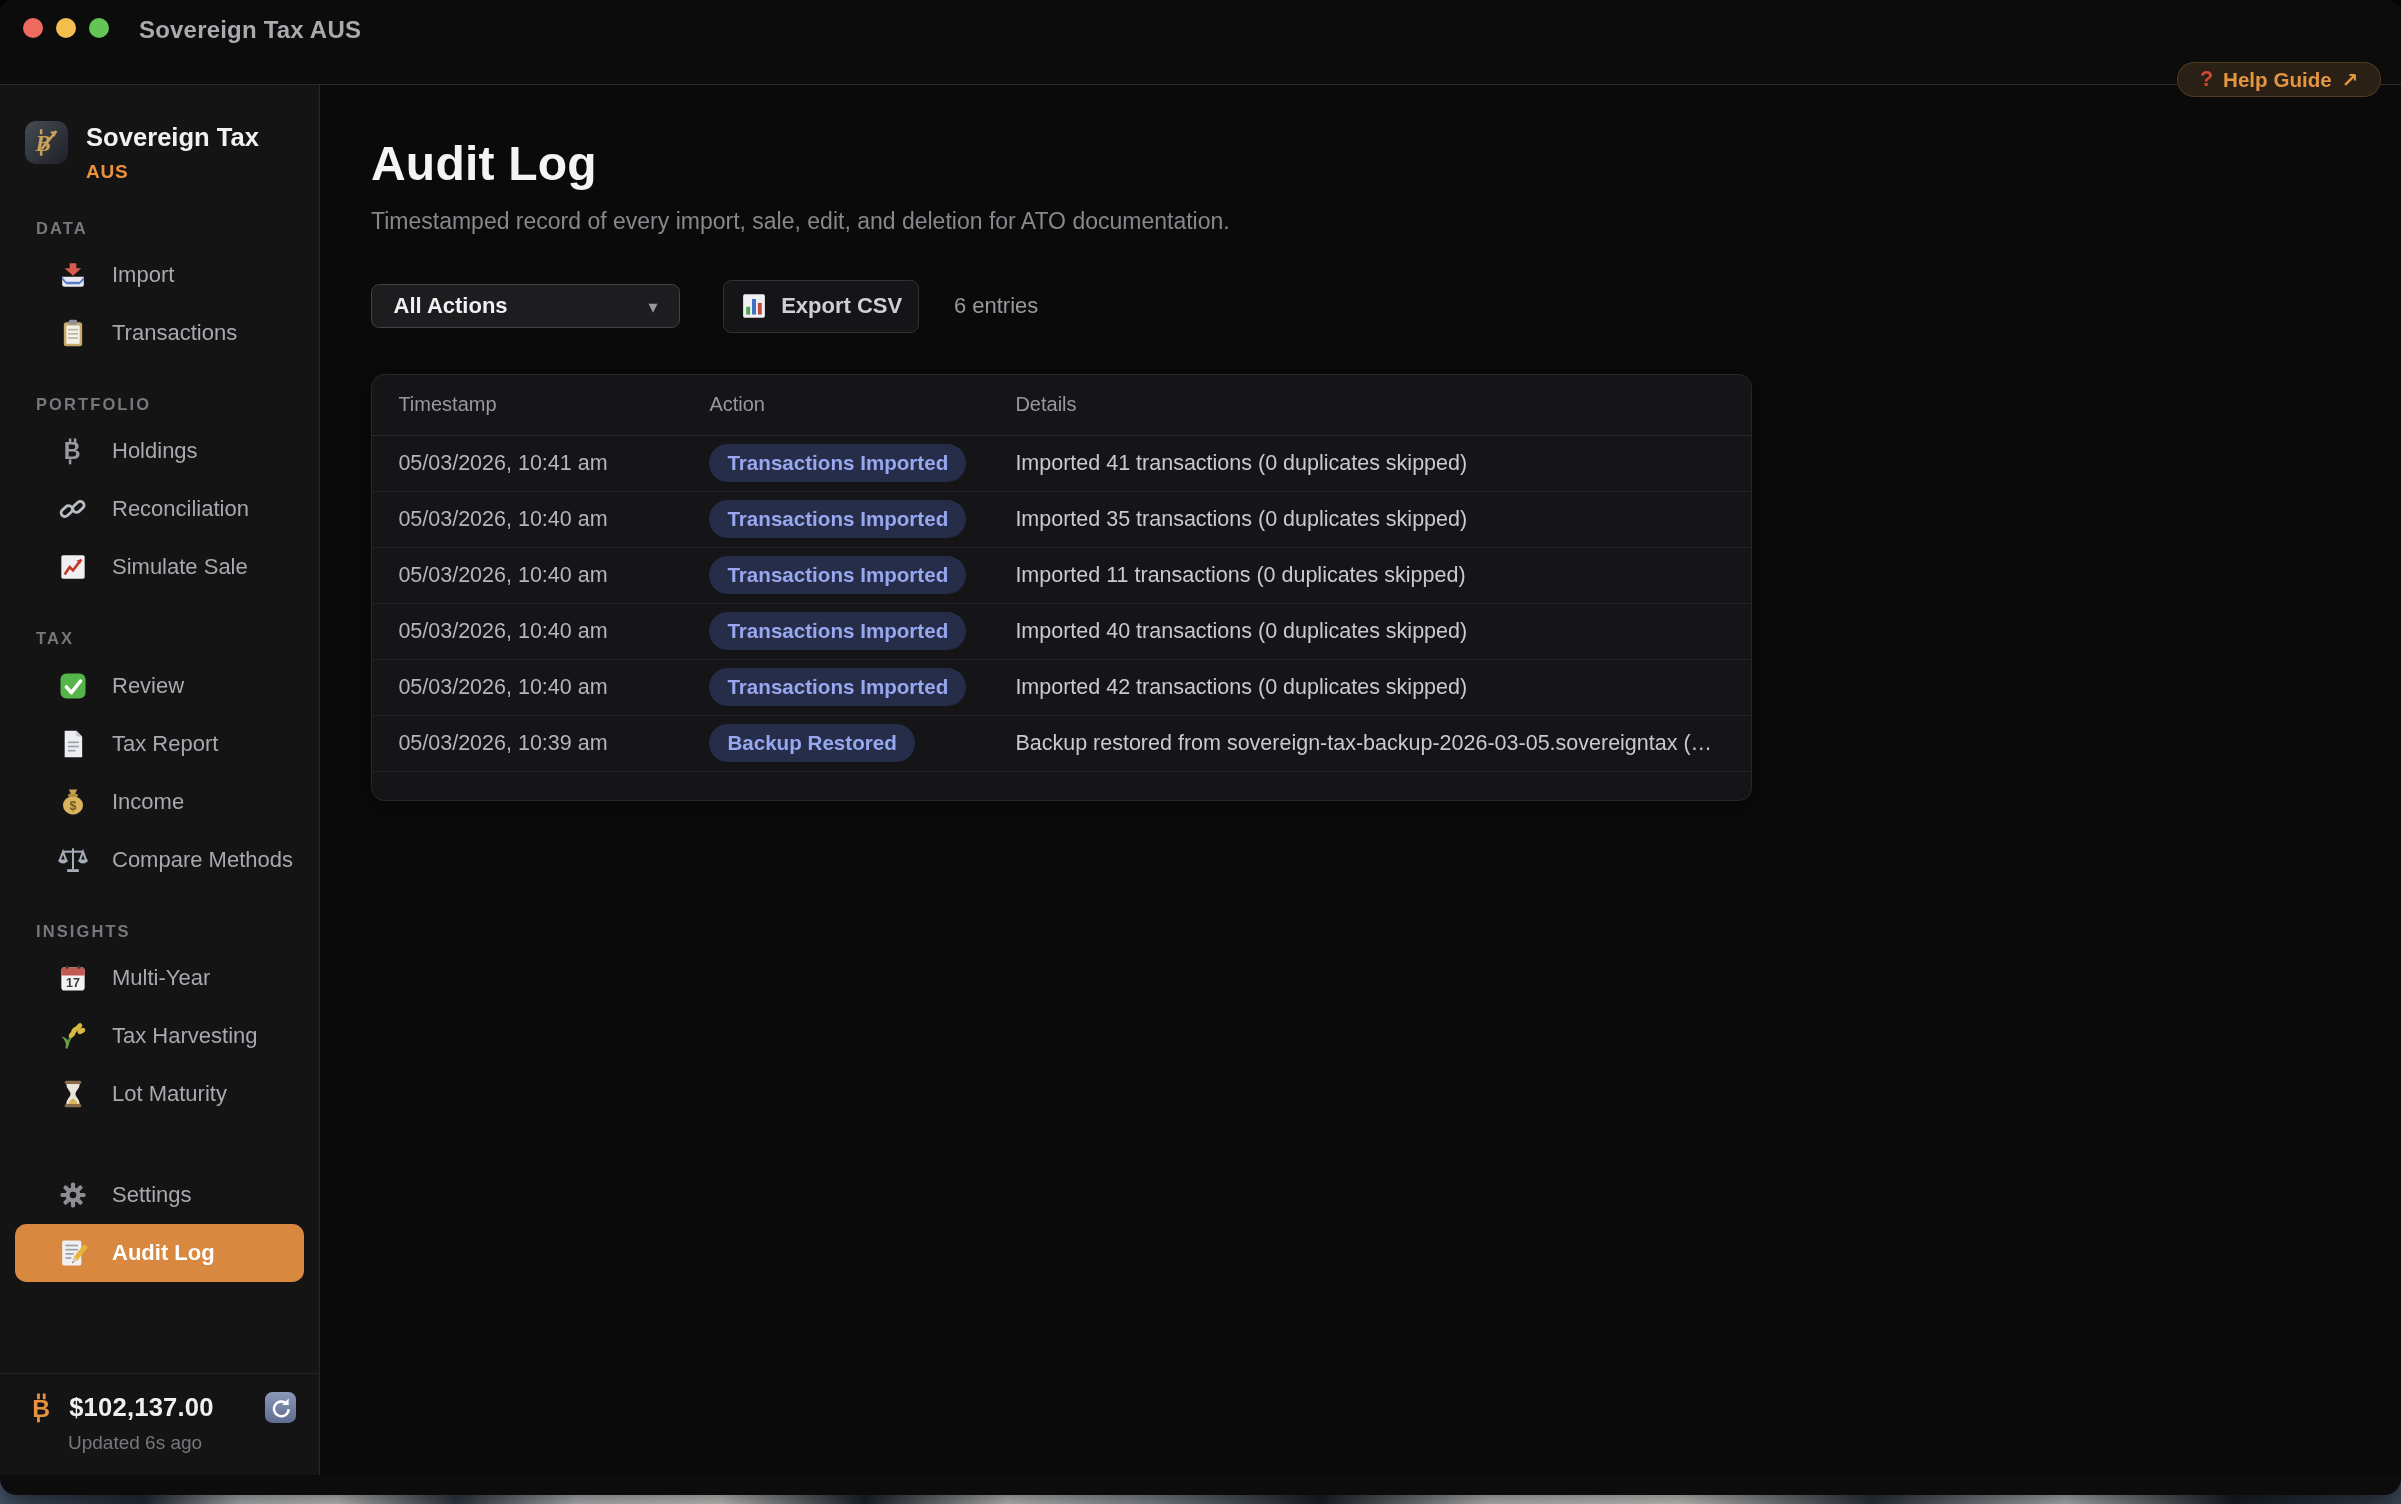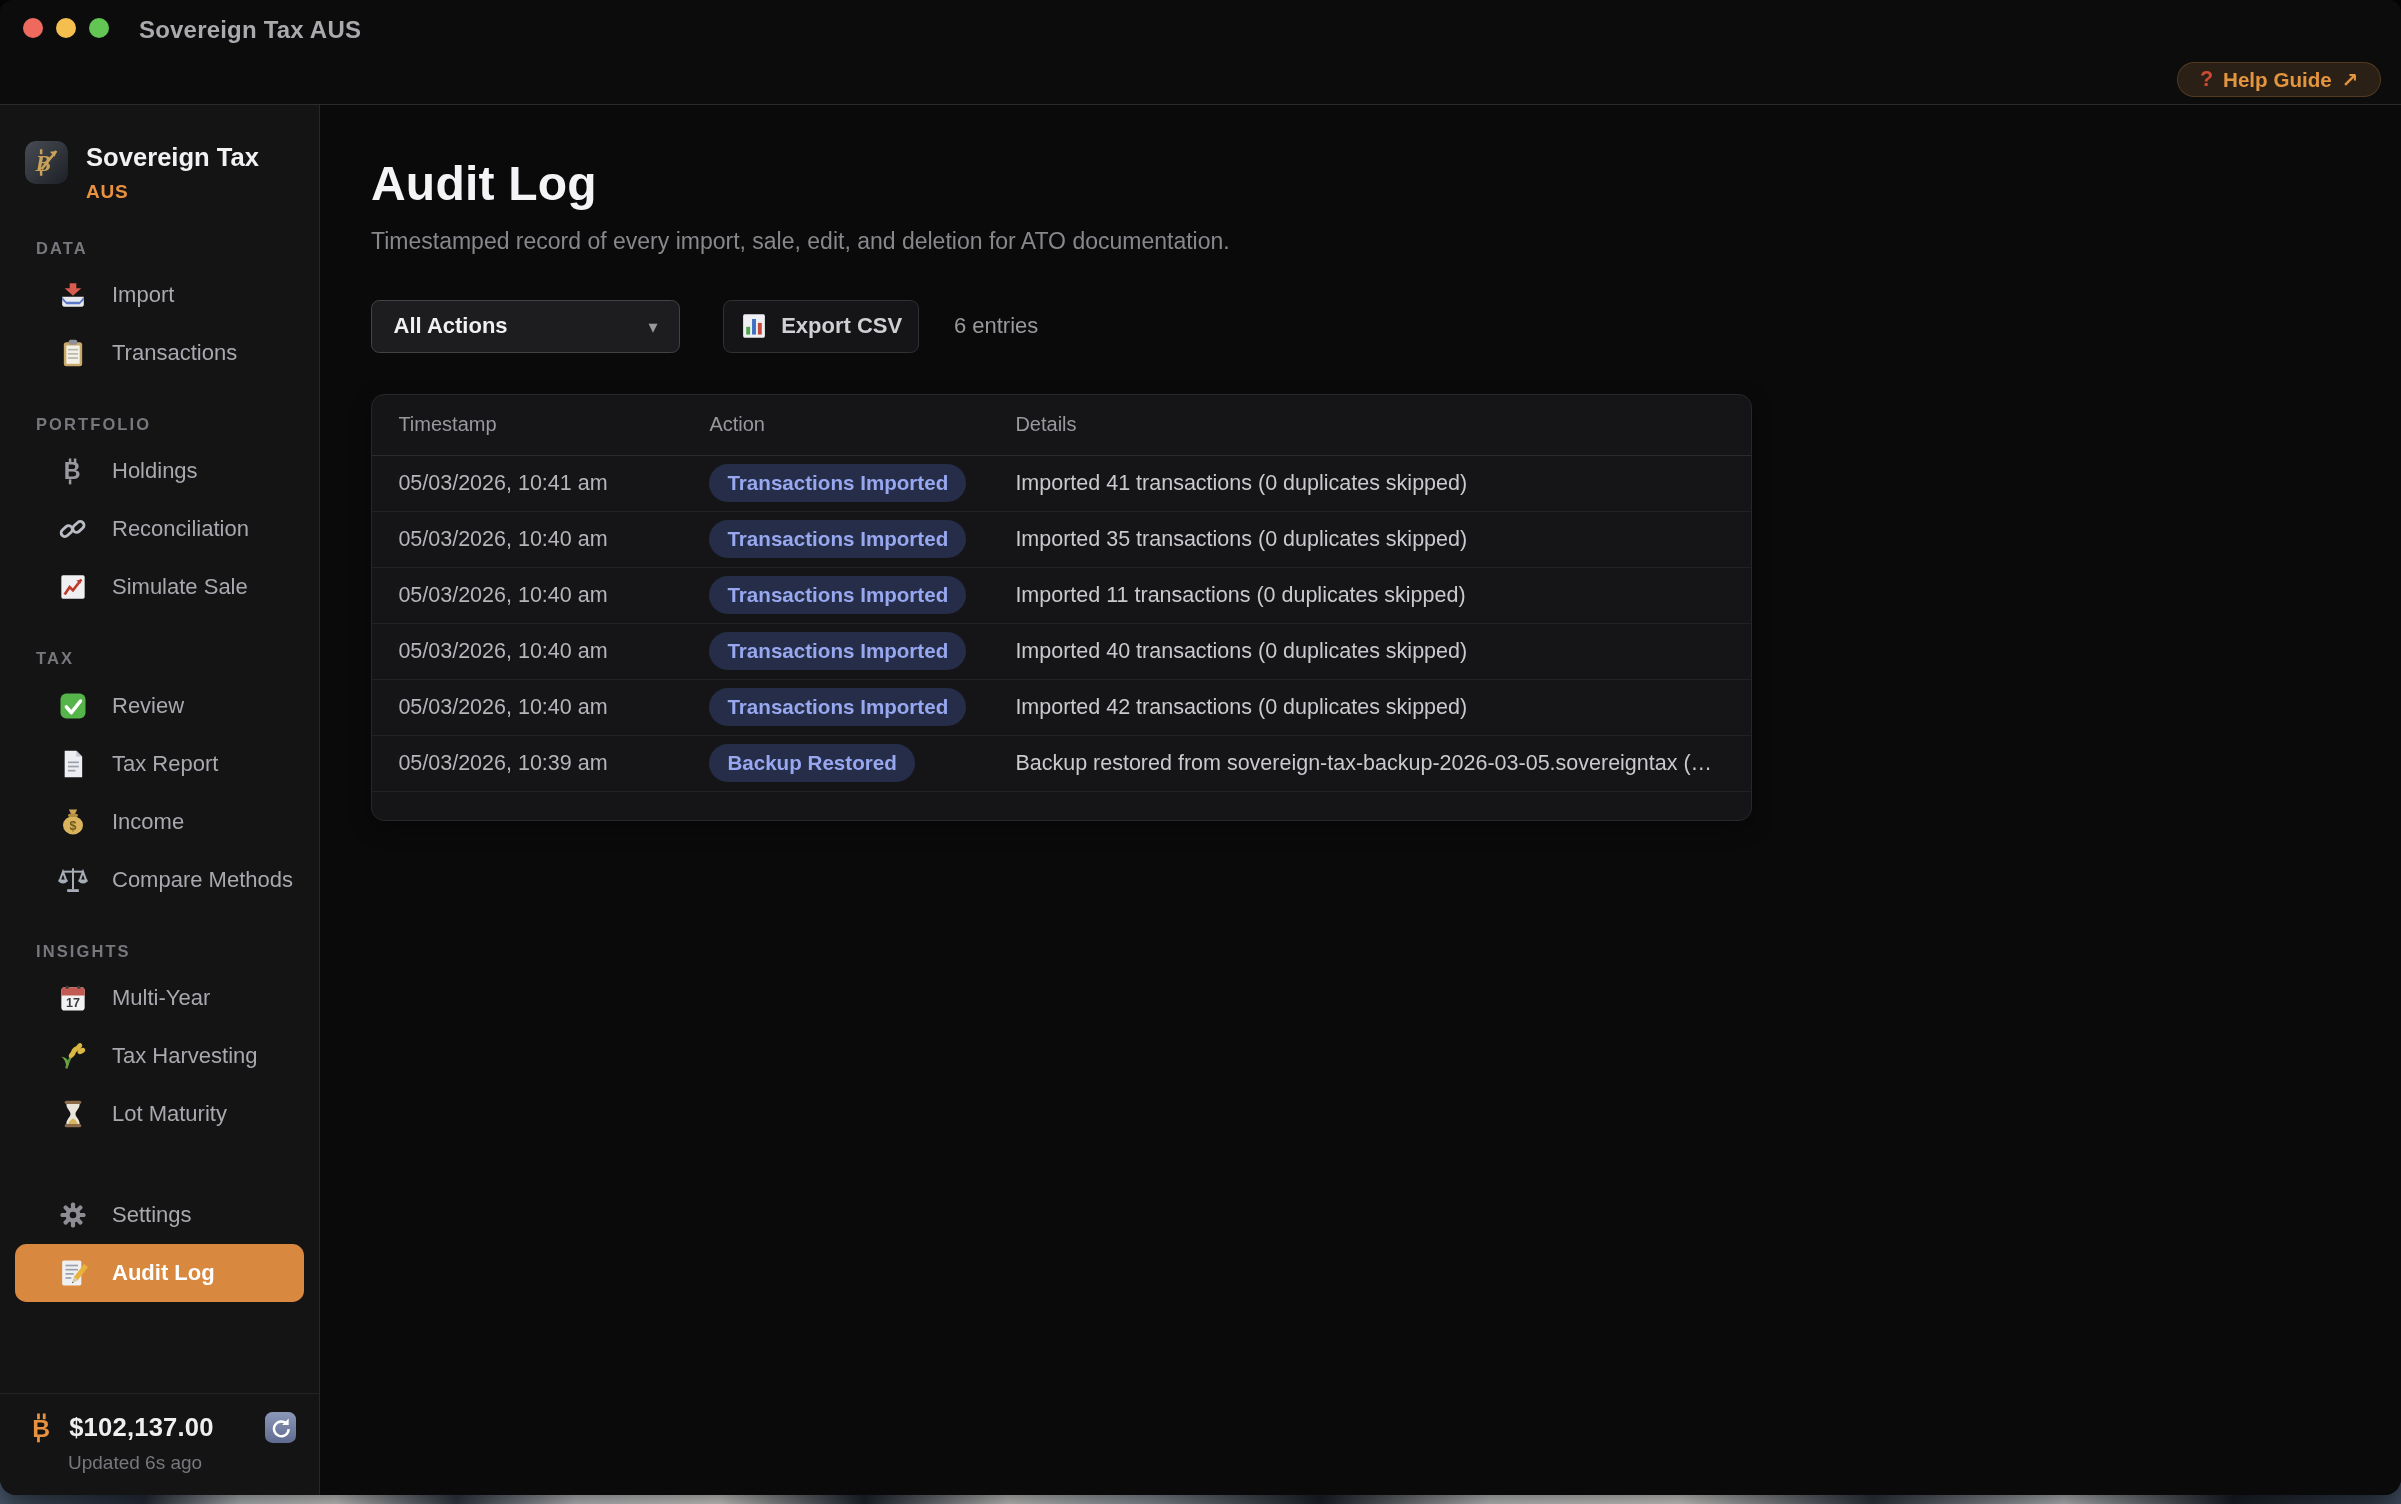--- a/index.html
+++ b/index.html
@@ -17,21 +17,21 @@
       #d8dadd 24%, #f0efec 30%, #222a36 36%, #e6e6e4 42%, #9aa4ae 48%,
       #20262f 55%, #dfe0e1 62%, #f2f1ee 70%, #343c48 78%, #d5d8db 86%,
       #1d232c 93%, #3f4c5e 100%);
   }
   .window {
     position:absolute; left:0; top:0; width:2401px; height:1495px;
     background:#0c0c0d; border-radius:13.2px 13.2px 16.5px 16.5px;
     overflow:hidden; box-shadow:0 8.3px 33px rgba(0,0,0,.6);
   }
   
-  .titlebar { position:relative; height:105px; background:#0c0c0d; border-bottom:0.8px solid #2b2b2e; }
+  .titlebar { position:relative; height:85px; background:#0c0c0d; border-bottom:0.8px solid #2b2b2e; }
   .traffic { position:absolute; top:18px; left:23px; display:flex; gap:13.2px; }
   .light { width:20px; height:20px; border-radius:50%; }
   .light.red { background:#ee6a5f; }
   .light.yellow { background:#f5bf4f; }
   .light.green { background:#62c554; }
   .win-title { position:absolute; top:15.7px; left:139px; font-size:24px; font-weight:700; color:#a9a9ae; letter-spacing:0.2px; }
   .help-btn {
     position:absolute; top:62px; right:20px; height:35px;
     display:flex; align-items:center; gap:10px; padding:0 21.5px;
     background:#2a2015; border:0.8px solid rgba(226,148,64,.22); border-radius:17.3px;
@@ -78,21 +78,21 @@
   .btc-sym { width:28px; height:33px; margin-right:13.2px; }
   .price-val { font-size:25.6px; font-weight:700; color:#efeff1; letter-spacing:0.2px; }
   .refresh-btn { margin-left:auto; width:31px; height:31px; border:none; background:transparent; padding:0; cursor:pointer; }
   .updated { margin-top:8.3px; font-size:19px; color:#77777d;margin-left:40px; }
 
   
   .page-title { font-size:48px; font-weight:800; color:#f4f4f6; letter-spacing:0.2px; }
   .page-sub { margin-top:16.5px; font-size:23px; color:#87878c; }
   .controls { margin-top:45px; display:flex; align-items:center; gap:43px; }
   .select {
-    width:309px; height:53px; background:#1d1d20; border:0.8px solid #424247;
+    width:309px; height:44px; background:#1d1d20; border:0.8px solid #424247;
     border-radius:8.3px; display:flex; align-items:center; padding:0 21.5px;
     color:#f0f0f2; font-size:22px; font-weight:600; cursor:pointer; font-family:inherit;
   }
   .select .chev { margin-left:auto; color:#98989d; font-size:18px; font-family:"DejaVu Sans",sans-serif; }
   .export-btn {
     height:53px; padding:0 16px; background:#151517; border:0.8px solid #313135;
     border-radius:8.3px; display:flex; align-items:center; gap:13.2px;
     color:#cfcfd4; font-size:22px; font-weight:600; cursor:pointer; font-family:inherit;
   }
   .entries { font-size:22px; color:#98989d; margin-left:-8.3px; }

